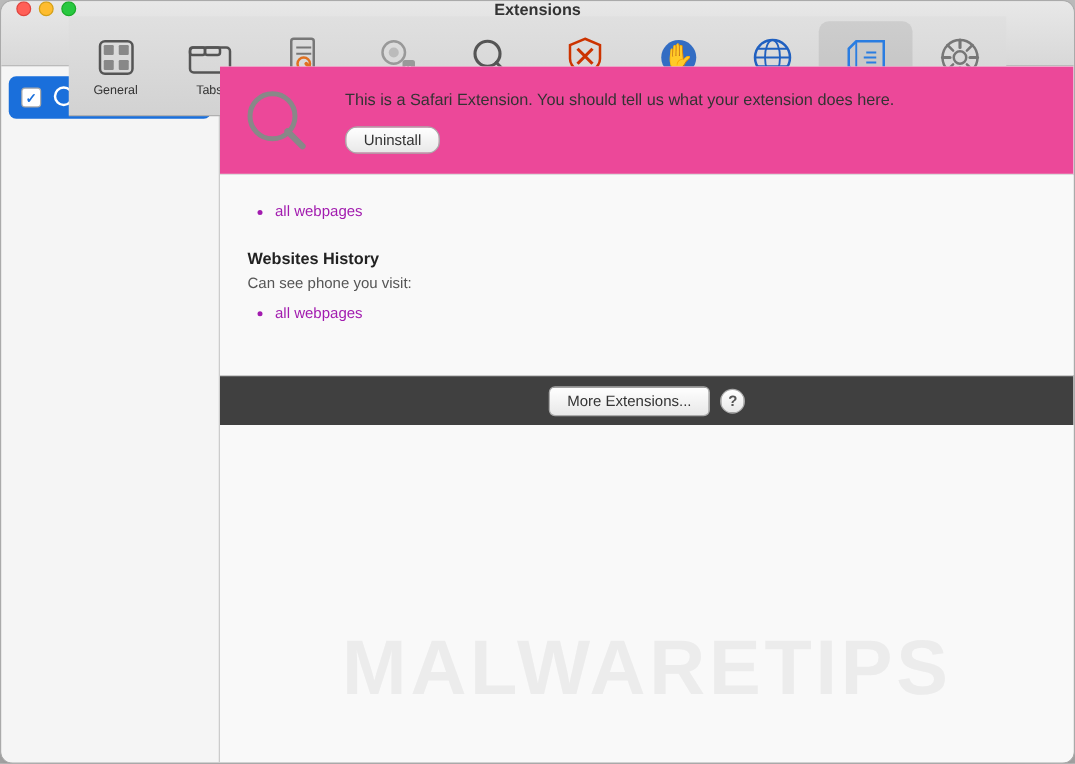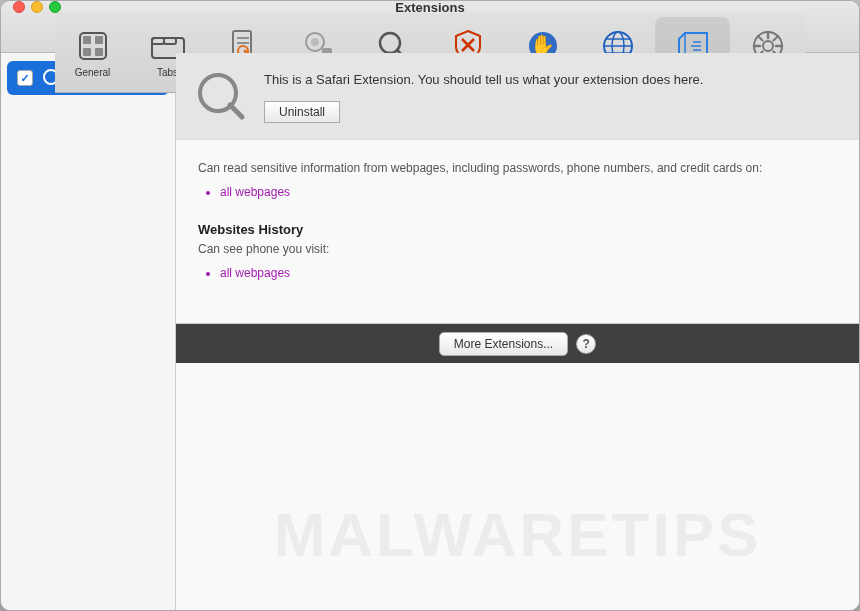--- a/index.html
+++ b/index.html
@@ -201,22 +201,22 @@
       pointer-events: none;
       font-family: Arial, sans-serif;
       z-index: 0;
     }
 
     .extension-header {
       display: flex;
       align-items: flex-start;
       padding: 18px 20px 16px 20px;
       border-bottom: 1px solid #ddd;
-      background: #e5e5e5;
-      gap: 16px;
+      background: #ec4899;
+      gap: 28px;
       position: relative;
       z-index: 1;
     }
 
     .extension-logo {
       width: 52px;
       height: 52px;
       flex-shrink: 0;
       display: flex;
       align-items: center;
@@ -236,21 +236,21 @@
       font-size: 13px;
       color: #333;
       line-height: 1.4;
       margin-bottom: 12px;
     }
 
     .uninstall-btn {
       padding: 3px 14px;
       background: linear-gradient(to bottom, #ffffff, #e8e8e8);
       border: 1px solid #aaa;
-      border-radius: 0;
+      border-radius: 10px;
       font-size: 12px;
       color: #333;
       cursor: pointer;
       display: inline-block;
     }
 
     
     .permissions-section {
       padding: 20px 22px;
       position: relative;
@@ -499,21 +499,20 @@
         </div>
         <div class="extension-info">
           <p class="extension-description">This is a Safari Extension. You should tell us what your extension does here.</p>
           <button class="uninstall-btn">Uninstall</button>
         </div>
       </div>
 
       <div class="permissions-section">
 
         <div class="permission-group">
-          <div class="permission-desc">Can read sensitive information from webpages, including passwords, phone numbers, and credit cards on:</div>
           <ul class="permission-list">
             <li>all webpages</li>
           </ul>
         </div>
 
         <div class="permission-group">
           <div class="permission-title">Websites History</div>
           <div class="permission-desc">Can see phone you visit:</div>
           <ul class="permission-list">
             <li>all webpages</li>

